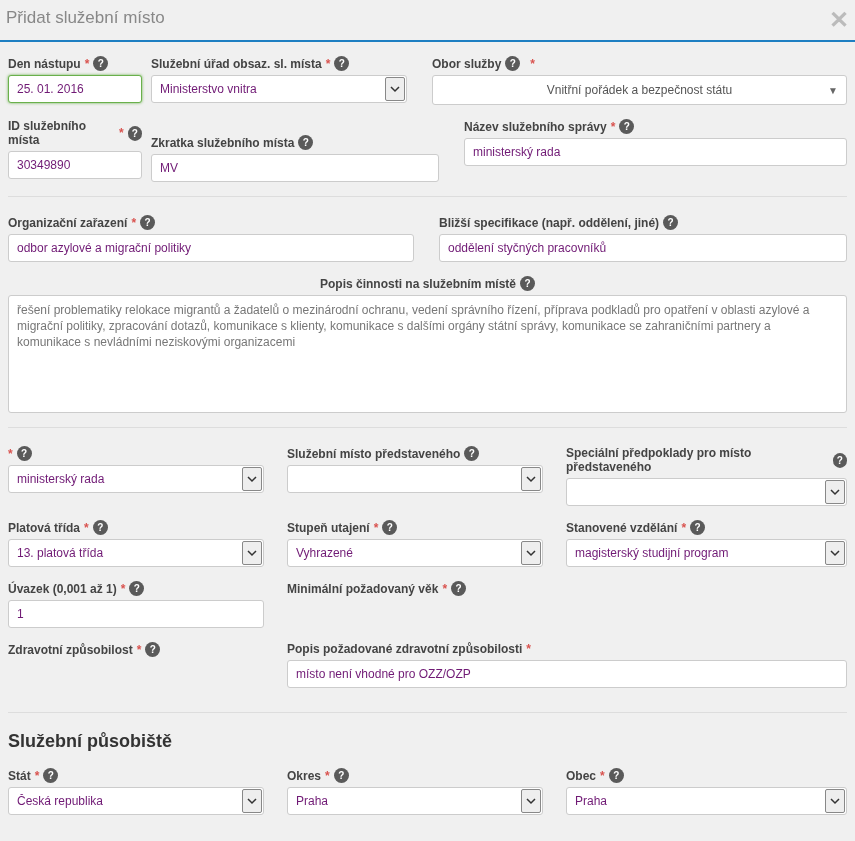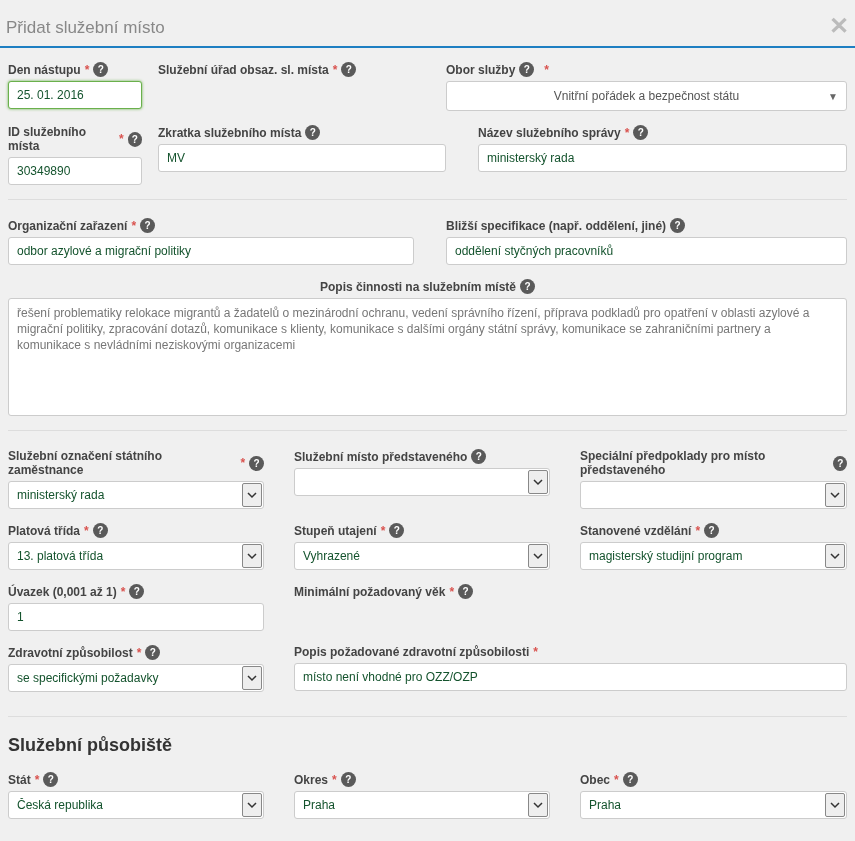--- a/index.html
+++ b/index.html
@@ -1,36 +1,36 @@
 <!DOCTYPE html>
 <html><head>
 <meta charset="utf-8">
 <style>
 * { box-sizing: border-box; margin: 0; padding: 0; font-family: Arial, Helvetica, sans-serif; }
 body { background: #f0f0f0; color: #333; font-size: 12px; }
 
-.modal-header { display: flex; justify-content: space-between; align-items: flex-end; padding: 14px 6px 8px 6px; }
+.modal-header { display: flex; justify-content: space-between; align-items: flex-start; padding: 8px 6px 8px 6px; }
 .modal-title { color: #888; font-size: 17px; font-weight: normal; }
 .close-x { color: #bbb; font-size: 24px; font-weight: bold; cursor: pointer; line-height: 1; }
 
 .hr-line { height: 2px; background: #1e7fc2; margin: 0 0 14px 0; }
 
 .container { padding: 0 8px 20px 8px; }
 
 .section-title { font-size: 18px; color: #333; font-weight: bold; margin: 12px 0 16px 0; }
 
-.row { display: flex; gap: 16px; margin-bottom: 14px; }
+.row { display: flex; gap: 9px; margin-bottom: 14px; }
 .col { display: flex; flex-direction: column; }
 
 .label-row { display: flex; align-items: center; gap: 4px; margin-bottom: 4px; font-size: 12px; font-weight: bold; color: #444; }
 .req { color: #d9534f; font-weight: bold; }
 .help-icon { display: inline-flex; align-items: center; justify-content: center; width: 15px; height: 15px; border-radius: 50%; background: #5a5a5a; color: #fff; font-size: 10px; font-weight: bold; cursor: pointer; }
 
 input[type="text"], textarea {
-  border: 1px solid #ccc; background: #fff; padding: 6px 8px; font-size: 12px; color: #14532d; border-radius: 3px; width: 100%;
+  border: 1px solid #ccc; background: #fff; padding: 6px 8px; font-size: 12px; color: #701a75; border-radius: 3px; width: 100%;
 }
 .select-wrap { position: relative; }
 .select-wrap input { padding-right: 26px; }
 .select-arrow {
   position: absolute; right: 2px; top: 2px; bottom: 2px; width: 20px;
   display: flex; align-items: center; justify-content: center;
   border: 1px solid #888; border-radius: 2px; background: #eee; cursor: pointer;
 }
 .select-arrow svg { width: 10px; height: 10px; }
 
@@ -68,20 +68,28 @@
         <span class="help-icon">?</span>
       </div>
       <input type="text" class="highlight-input" value="25. 01. 2016" style="">
     </div>
     <div class="col" style="width:256px;">
       <div class="label-row">
         <span>Služební úřad obsaz. sl. místa</span>
         <span class="req">*</span>
         <span class="help-icon">?</span>
       </div>
+      <div class="select-wrap">
+        <input type="text" value="Ministerstvo vnitra" style="">
+        <div class="select-arrow">
+            <svg viewBox="0 0 10 10">
+              <path d="M1 3 L5 7 L9 3" fill="none" stroke="#333" stroke-width="1.5"></path>
+            </svg>
+          </div>
+      </div>
     </div>
     <div class="col" style="flex:1; margin-left:16px;">
       <div class="label-row">
         <span>Obor služby</span>
         <span class="help-icon">?</span>
         <span class="req" style="margin-left:6px;">*</span>
       </div>
       <div class="obor-box">
         <span>Vnitřní pořádek a bezpečnost státu</span>
         <span class="caret">▼</span>
@@ -91,21 +99,21 @@
 
   <div class="row">
     <div class="col" style="width:134px;align-items:flex-end;">
       <div class="label-row">
         <span>ID služebního místa</span>
         <span class="req">*</span>
         <span class="help-icon">?</span>
       </div>
       <input type="text" value="30349890" style="">
     </div>
-    <div class="col" style="width:288px;">
+    <div class="col" style="width:288px;margin-top:16px;">
       <div class="label-row">
         <span>Zkratka služebního místa</span>
         <span class="help-icon">?</span>
       </div>
       <input type="text" value="MV" style="">
     </div>
     <div class="col" style="flex:1; margin-left:16px;">
       <div class="label-row">
         <span>Název služebního správy</span>
         <span class="req">*</span>
@@ -143,21 +151,20 @@
       </div>
       <textarea style="">řešení problematiky relokace migrantů a žadatelů o mezinárodní ochranu, vedení správního řízení, příprava podkladů pro opatření v oblasti azylové a migrační politiky, zpracování dotazů, komunikace s klienty, komunikace s dalšími orgány státní správy, komunikace se zahraničními partnery a komunikace s nevládními neziskovými organizacemi</textarea>
     </div>
   </div>
 
   <div class="divider"></div>
 
   <div class="row">
     <div class="col" style="width:256px;">
       <div class="label-row">
-        <span>Služební označení státního zaměstnance</span>
         <span class="req">*</span>
         <span class="help-icon">?</span>
       </div>
       <div class="select-wrap">
         <input type="text" value="ministerský rada" style="">
         <div class="select-arrow">
             <svg viewBox="0 0 10 10">
               <path d="M1 3 L5 7 L9 3" fill="none" stroke="#333" stroke-width="1.5"></path>
             </svg>
           </div>
@@ -259,28 +266,20 @@
     </div>
   </div>
 
   <div class="row">
     <div class="col" style="width:256px;">
       <div class="label-row">
         <span>Zdravotní způsobilost</span>
         <span class="req">*</span>
         <span class="help-icon">?</span>
       </div>
-      <div class="select-wrap">
-        <input type="text" value="se specifickými požadavky" style="">
-        <div class="select-arrow">
-            <svg viewBox="0 0 10 10">
-              <path d="M1 3 L5 7 L9 3" fill="none" stroke="#333" stroke-width="1.5"></path>
-            </svg>
-          </div>
-      </div>
     </div>
     <div class="col" style="flex:1;margin-left:14px;">
       <div class="label-row">
         <span>Popis požadované zdravotní způsobilosti</span>
         <span class="req">*</span>
       </div>
       <input type="text" value="místo není vhodné pro OZZ/OZP" style="">
     </div>
   </div>
 

